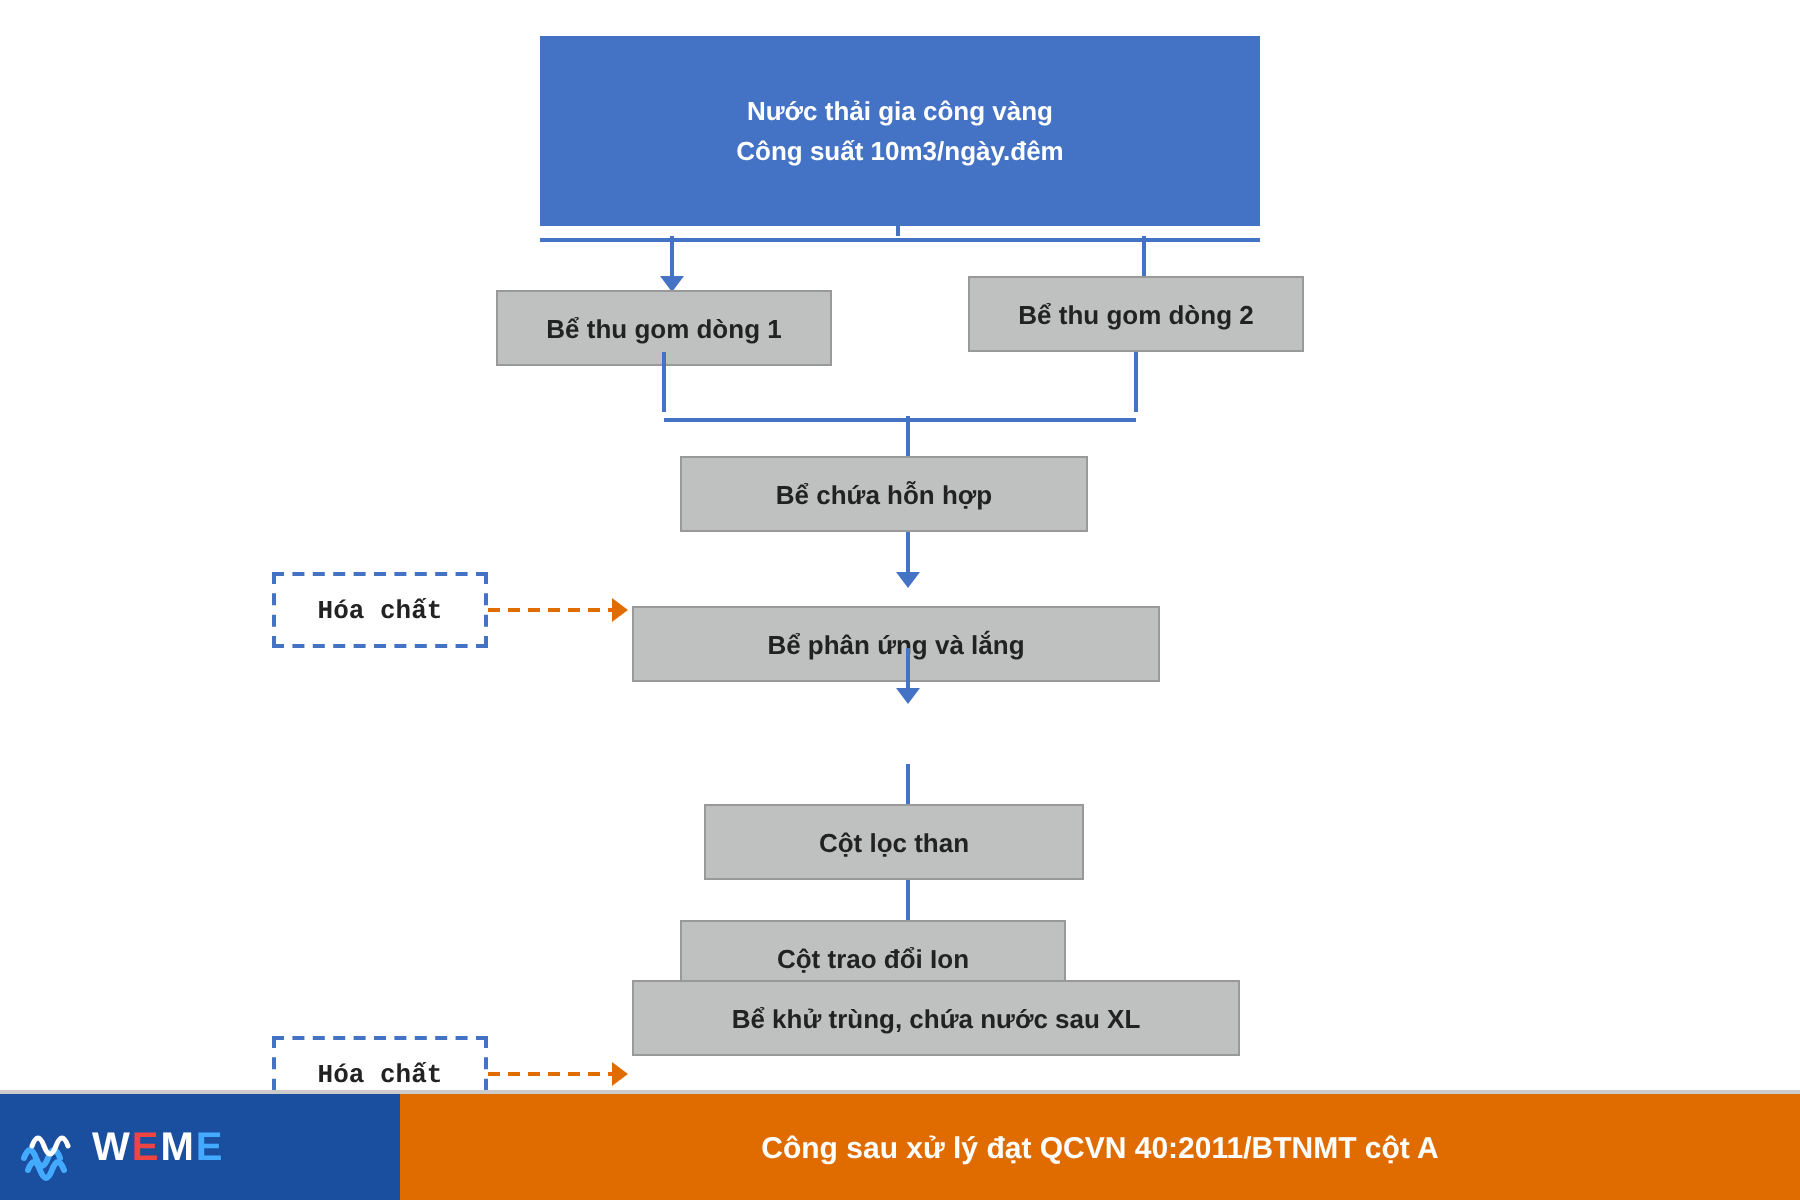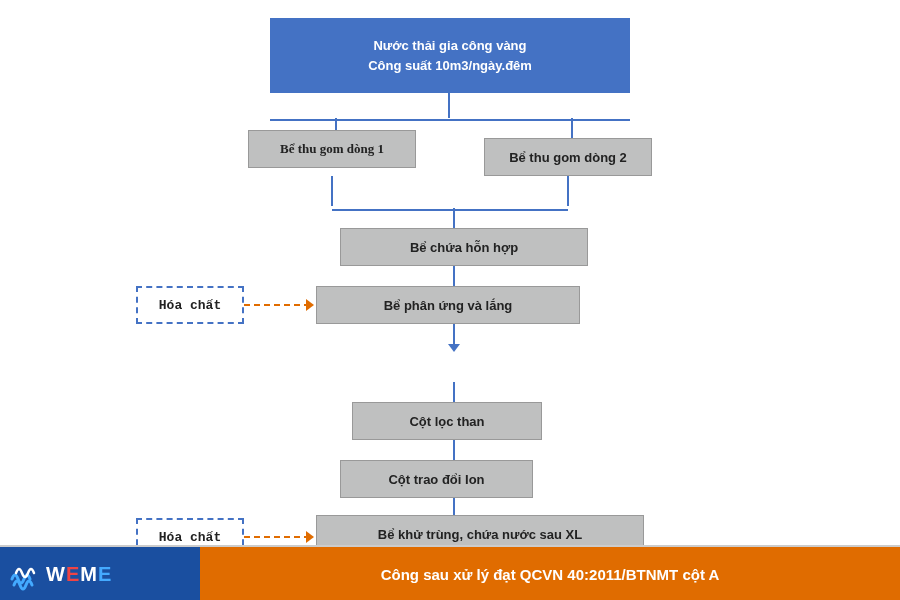--- a/index.html
+++ b/index.html
@@ -23,21 +23,21 @@
 
     
     .top-box {
       position: absolute;
       top: 18px;
       left: 270px;
       width: 360px;
       background: #4472C4;
       color: #fff;
       text-align: center;
-      padding: 18px 14px;
+      padding: 28px 14px;
       font-weight: bold;
       font-size: 13px;
       line-height: 1.5;
     }
 
     
     .gray-box {
       position: absolute;
       background: #BFC0C0;
       border: 1px solid #999;
@@ -173,21 +173,21 @@
   <div class="arrow-down" style="left:330px; top:118px;">
     <div class="line" style="height:20px;"></div>
     <div class="head"></div>
   </div>
 
   <div class="arrow-down" style="left:566px; top:118px;">
     <div class="line" style="height:20px;"></div>
     <div class="head"></div>
   </div>
 
-  <div class="gray-box" style="left:248px; top:130px; width:168px; height:38px;font-family:Liberation Serif, serif;">
+  <div class="gray-box" style="left:248px; top:145px; width:168px; height:38px;">
     <span>Bể thu gom dòng 1</span>
   </div>
 
   <div class="gray-box" style="left:484px; top:138px; width:168px; height:38px;">
     <span>Bể thu gom dòng 2</span>
   </div>
 
   <div class="arrow-down" style="left:331px; top:176px;">
     <div class="line" style="height:30px;"></div>
   </div>
@@ -198,30 +198,30 @@
 
   <svg style="position:absolute;top:205px;left:332px;" width="236" height="10">
     <line x1="0" y1="5" x2="236" y2="5" stroke="#4472C4" stroke-width="2"></line>
   </svg>
 
   <div class="arrow-down" style="left:448px; top:208px;">
     <div class="line" style="height:20px;"></div>
     <div class="head"></div>
   </div>
 
-  <div class="gray-box" style="left:340px; top:228px; width:248px; height:38px;">
+  <div class="gray-box" style="left:340px; top:228px; width:204px; height:38px;">
     <span>Bể chứa hỗn hợp</span>
   </div>
 
   <div class="arrow-down" style="left:448px; top:266px;">
     <div class="line" style="height:20px;"></div>
     <div class="head"></div>
   </div>
 
-  <div class="gray-box" style="left:316px; top:286px; width:264px; height:38px;">
+  <div class="gray-box" style="left:316px; top:303px; width:264px; height:38px;">
     <span>Bể phân ứng và lắng</span>
   </div>
 
   <div class="dashed-box" style="left:136px; top:286px; width:108px; height:38px;">
     <span>Hóa chất</span>
   </div>
 
   <div class="dashed-arrow" style="left:244px; top:299px; width:72px; height:12px;">
     <div class="dashed-line" style="width:62px;"></div>
     <div class="dashed-head"></div>
@@ -258,21 +258,21 @@
 
   <div class="dashed-box" style="left:136px; top:518px; width:108px; height:38px;">
     <span>Hóa chất</span>
   </div>
 
   <div class="dashed-arrow" style="left:244px; top:531px; width:72px; height:12px;">
     <div class="dashed-line" style="width:62px;"></div>
     <div class="dashed-head"></div>
   </div>
 
-  <div class="gray-box" style="left:316px; top:490px; width:328px; height:38px;margin-top:25px;">
+  <div class="gray-box" style="left:316px; top:490px; width:304px; height:38px;">
     <span>Bể khử trùng, chứa nước sau XL</span>
   </div>
 
 </div>
 
 <div class="footer" style="position:absolute;bottom:0;left:0;width:900px;height:55px;display:flex;align-items:stretch;">
   <div class="logo-area">
 
     <svg class="wave-svg" viewBox="0 0 36 36" xmlns="http://www.w3.org/2000/svg">
       <path d="M4 28 Q7 20 10 28 Q13 36 16 28 Q19 20 22 28" stroke="#4af" stroke-width="3" fill="none" stroke-linecap="round"></path>

